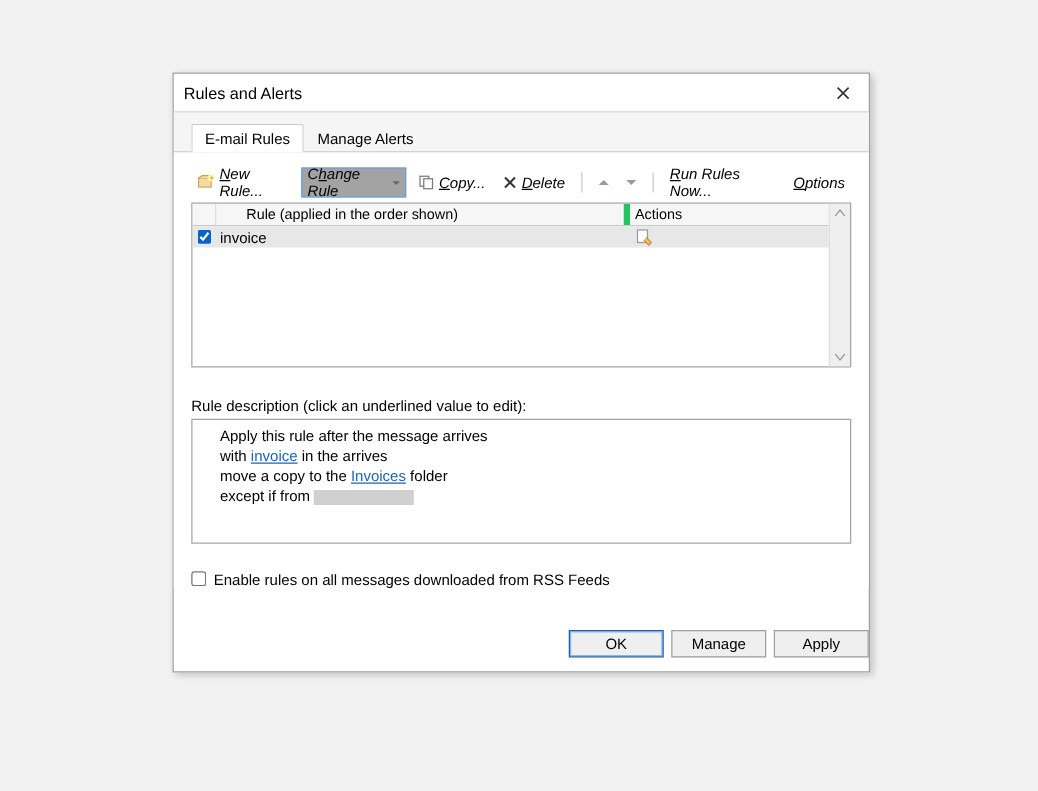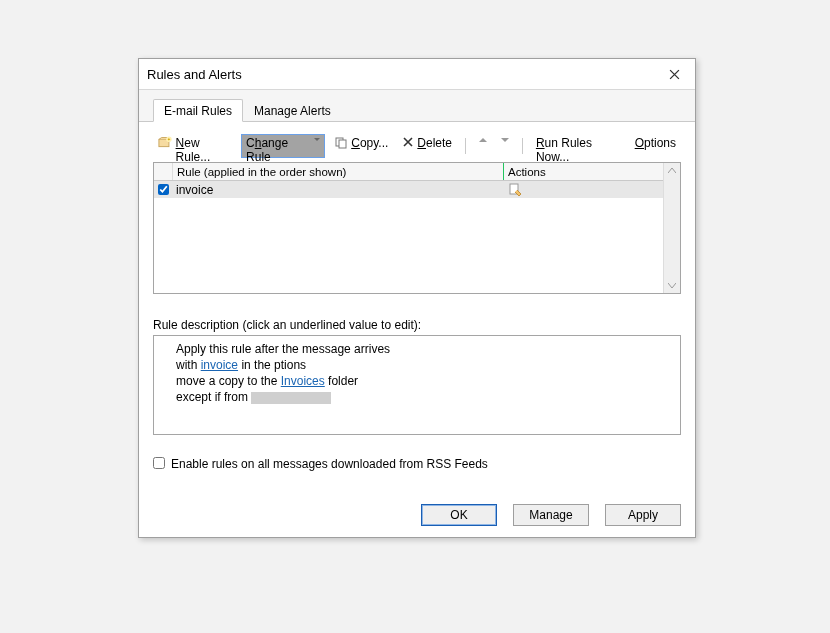--- a/index.html
+++ b/index.html
@@ -8,46 +8,46 @@
   .title{font-size:13px;}
   .flex-spacer{flex:1;}
   .close-btn{width:26px;height:20px;display:flex;align-items:center;justify-content:center;cursor:pointer;}
   .close-btn svg{width:11px;height:11px;}
   .tabs-wrap{background:#f5f5f5;border-top:1px solid #d8d8d8;border-bottom:1px solid #c9c9c9;padding:7px 0 0 14px;height:24px;}
   .tabs{display:flex;align-items:flex-end;height:24px;}
   .tab{padding:4px 10px 3px;font-size:12px;border:1px solid transparent;cursor:pointer;position:relative;top:1px;}
   .tab.active{background:#fff;border-color:#c9c9c9;border-bottom-color:#fff;border-radius:2px 2px 0 0;}
   .panel{padding:10px 14px 0 14px;background:#fff;}
   .toolbar{display:flex;align-items:center;gap:4px;height:24px;padding:2px 0 4px;}
-  .tbtn{display:flex;align-items:flex-start;gap:3px;height:20px;padding:1px 4px;cursor:pointer;border:1px solid transparent;}
+  .tbtn{display:flex;align-items:center;gap:3px;height:20px;padding:1px 4px;cursor:pointer;border:1px solid transparent;font-style:italic;}
   .tbtn.selected{background:#a3a3a3;border-color:#6aa0e8;}
   .tbtn .mn{text-decoration:underline;}
   .tsep{width:1px;height:16px;background:#c9c9c9;margin:0 4px;}
   .caret{width:0;height:0;border:3px solid transparent;border-top-color:#666;margin-left:2px;position:relative;top:2px;}
   .ico{display:inline-block;}
   .rules-grid{border:1px solid #a5a5a5;height:130px;display:flex;}
   .rules-body{flex:1;display:flex;flex-direction:column;overflow:hidden;}
   .grid-hdr{display:flex;background:#f6f6f6;border-bottom:1px solid #c9c9c9;height:17px;font-size:11.5px;align-items:center;}
   .hdr-chk{width:18px;border-right:1px solid #ddd;height:100%;}
-  .hdr-rule{flex:1;border-right:1px solid #22c55e;padding-left:4px;height:100%;display:flex;align-items:center;}
+  .hdr-rule{flex:1;border-right:5px solid #22c55e;padding-left:4px;height:100%;display:flex;align-items:center;margin-left:20px;}
   .hdr-act{width:155px;padding-left:4px;height:100%;display:flex;align-items:center;}
   .grid-row{display:flex;align-items:center;height:17px;background:#e7e7e7;}
   .row-chk{width:18px;display:flex;align-items:center;justify-content:center;}
   .row-chk input{accent-color:#0063c6;margin:0;width:11px;height:11px;}
   .row-rule{flex:1;padding-left:4px;}
   .row-act{width:155px;padding-left:4px;display:flex;align-items:center;}
   .vscroll{width:16px;background:#efefef;border-left:1px solid #ddd;display:flex;flex-direction:column;justify-content:space-between;}
   .vscroll .arrow{width:16px;height:14px;display:flex;align-items:center;justify-content:center;color:#7a7a7a;cursor:default;}
   .section-label{margin-top:24px;font-size:12px;}
   .desc-box{border:1px solid #a5a5a5;height:88px;margin-top:3px;padding:5px 22px;font-size:12px;line-height:16px;}
   .desc-box .lnk{color:#1a65b3;text-decoration:underline;cursor:pointer;}
   .from-redact{display:inline-block;width:80px;height:12px;background:#cfcfcf;vertical-align:text-bottom;}
   .chk-row{margin-top:22px;display:flex;align-items:flex-start;gap:6px;}
   .chk-row input{width:12px;height:12px;margin:0;}
-  .footer{position:absolute;left:0;right:0;bottom:0;height:44px;display:flex;align-items:center;justify-content:flex-end;gap:16px;padding-right:14px;}
+  .footer{position:absolute;left:0;right:0;bottom:0;height:44px;display:flex;align-items:center;justify-content:flex-end;gap:6px;}
   .dbtn{width:76px;height:22px;border:1px solid #9e9e9e;background:#efefef;cursor:pointer;font-size:12px;}
   .dbtn.primary{border-color:#1a5fb4;box-shadow:inset 0 0 0 1px #8fb6e6;}
   .triangle-up{width:0;height:0;border:4px solid transparent;border-bottom-color:#9a9a9a;position:relative;top:-2px;}
   .triangle-down{width:0;height:0;border:4px solid transparent;border-top-color:#9a9a9a;position:relative;top:2px;}
 </style>
 </head>
 <body>
 
 <div class="window">
 
@@ -144,21 +144,21 @@
               <path d="M0 0 L4 5 L8 0" fill="none" stroke="#9a9a9a"></path>
             </svg>
           </div>
       </div>
     </div>
 
     <div class="section-label">Rule description (click an underlined value to edit):</div>
     <div class="desc-box">
       <div>Apply this rule after the message arrives</div>
       <div>
-        <span>with </span><span class="lnk">invoice</span><span> in the ptions</span>
+        <span>with </span><span class="lnk">invoice</span><span> in the arrives</span>
       </div>
       <div>
         <span>move a copy to the </span><span class="lnk">Invoices</span><span> folder</span>
       </div>
       <div>
         <span>except if from </span><span class="from-redact"></span>
       </div>
     </div>
 
     <label class="chk-row">

